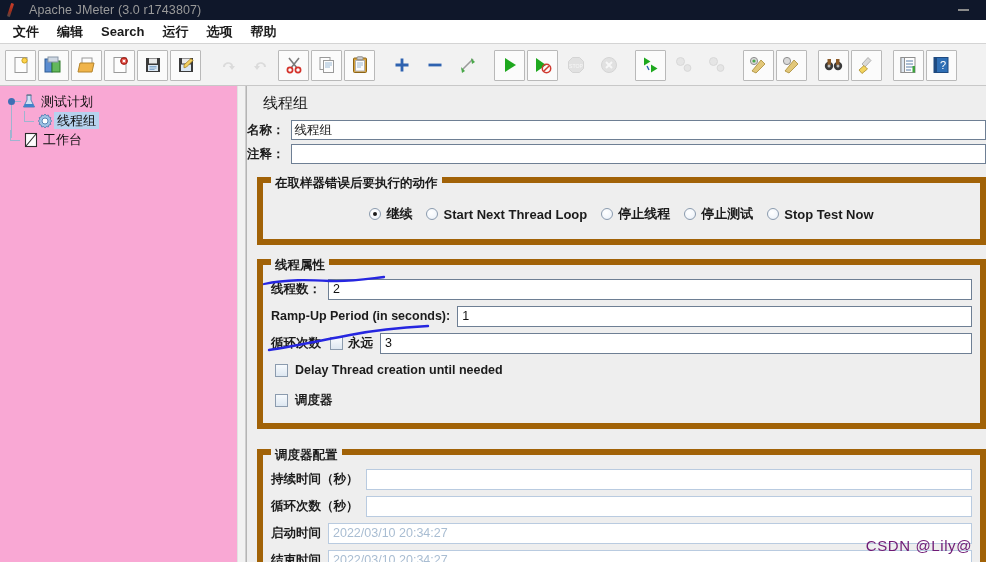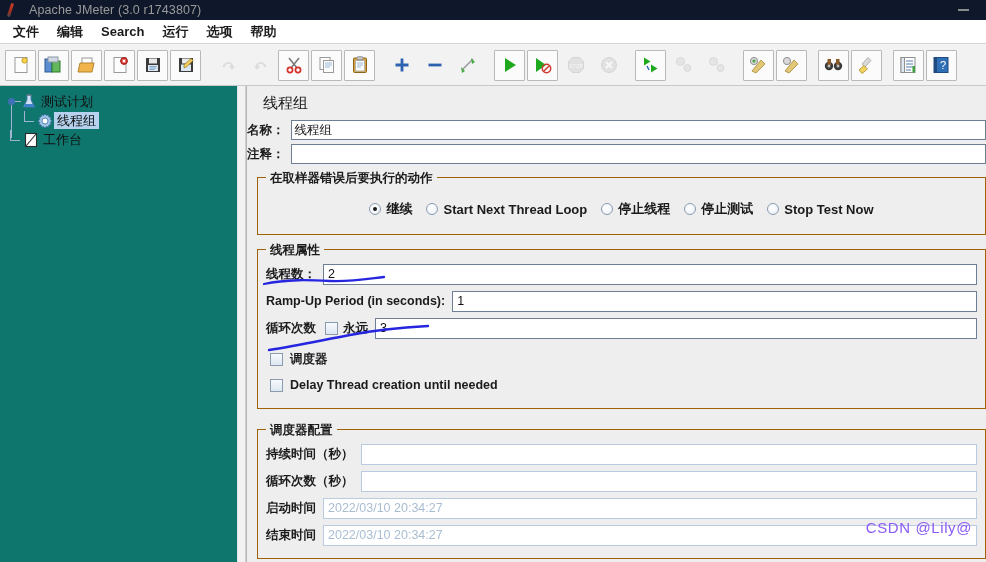--- a/index.html
+++ b/index.html
@@ -96,21 +96,21 @@
   }
   .tbtn.flat { background: transparent; border-color: transparent; }
   .tbtn.dis { opacity: 0.4; }
   .tsep { width: 9px; height: 31px; flex: 0 0 auto; }
   .tbtn svg { display: block; }
 
   
   .tree-pane {
     position: absolute; left: 0; top: 86px;
     width: 237px; height: 476px;
-    background: #0f766e;
+    background: #f9a8d4;
     overflow: hidden;
   }
   .splitter {
     position: absolute; left: 237px; top: 86px;
     width: 9px; height: 476px;
     background: #f2f2f2;
     border-left: 1px solid #e2e2e2;
     border-right: 1px solid #cfcfcf;
     cursor: col-resize;
   }
@@ -197,21 +197,21 @@
     line-height: 16px;
     white-space: nowrap;
     overflow: hidden;
     margin-left: 6px;
   }
 
   
   .groupbox {
     position: relative;
     margin: 8px 0 0 10px;
-    border: 1px solid #a16207;
+    border: 6px solid #a16207;
     padding: 12px 8px 8px 8px;
   }
   .groupbox > .gtitle {
     position: absolute;
     top: -8px; left: 8px;
     background: #eeeeee;
     padding: 0 4px;
     font-size: 12.5px; font-weight: bold;
     color: #1b1b1b;
     white-space: nowrap;
@@ -277,23 +277,23 @@
   .check-row .clabel {
     font-size: 12.5px; font-weight: bold; color: #1b1b1b;
     white-space: nowrap;
   }
 
   
   .annot { position: absolute; pointer-events: none; }
 
   
   .watermark {
-    position: absolute; right: 14px; bottom: 26px;
+    position: absolute; right: 14px; bottom: 8px;
     font-size: 15px;
-    color: #8b5cf6;
+    color: #701a75;
     letter-spacing: 0.6px;
     white-space: nowrap;
     user-select: none;
   }
 </style>
 </head>
 <body>
 
 <div id="app">
 
@@ -646,29 +646,29 @@
         <span class="gb-input">1</span>
       </div>
 
       <div class="gb-row">
         <span class="glabel">循环次数</span>
         <span class="cbox" style="margin-left:9px;"></span>
         <span class="glabel" style="margin-left:5px;">永远</span>
         <span class="gb-input">3</span>
       </div>
 
+      <div class="check-row">
+        <span class="cbox"></span>
+        <span class="clabel">Delay Thread creation until needed</span>
+      </div>
+
       <div class="check-row" style="margin-top:8px;">
         <span class="cbox"></span>
         <span class="clabel">调度器</span>
       </div>
-
-      <div class="check-row">
-        <span class="cbox"></span>
-        <span class="clabel">Delay Thread creation until needed</span>
-      </div>
     </div>
 
     <div class="groupbox" style="margin-top:20px;">
       <div class="gtitle">调度器配置</div>
 
       <div class="gb-row">
         <span class="glabel">持续时间（秒）</span>
         <span class="gb-input light"></span>
       </div>
       <div class="gb-row">

